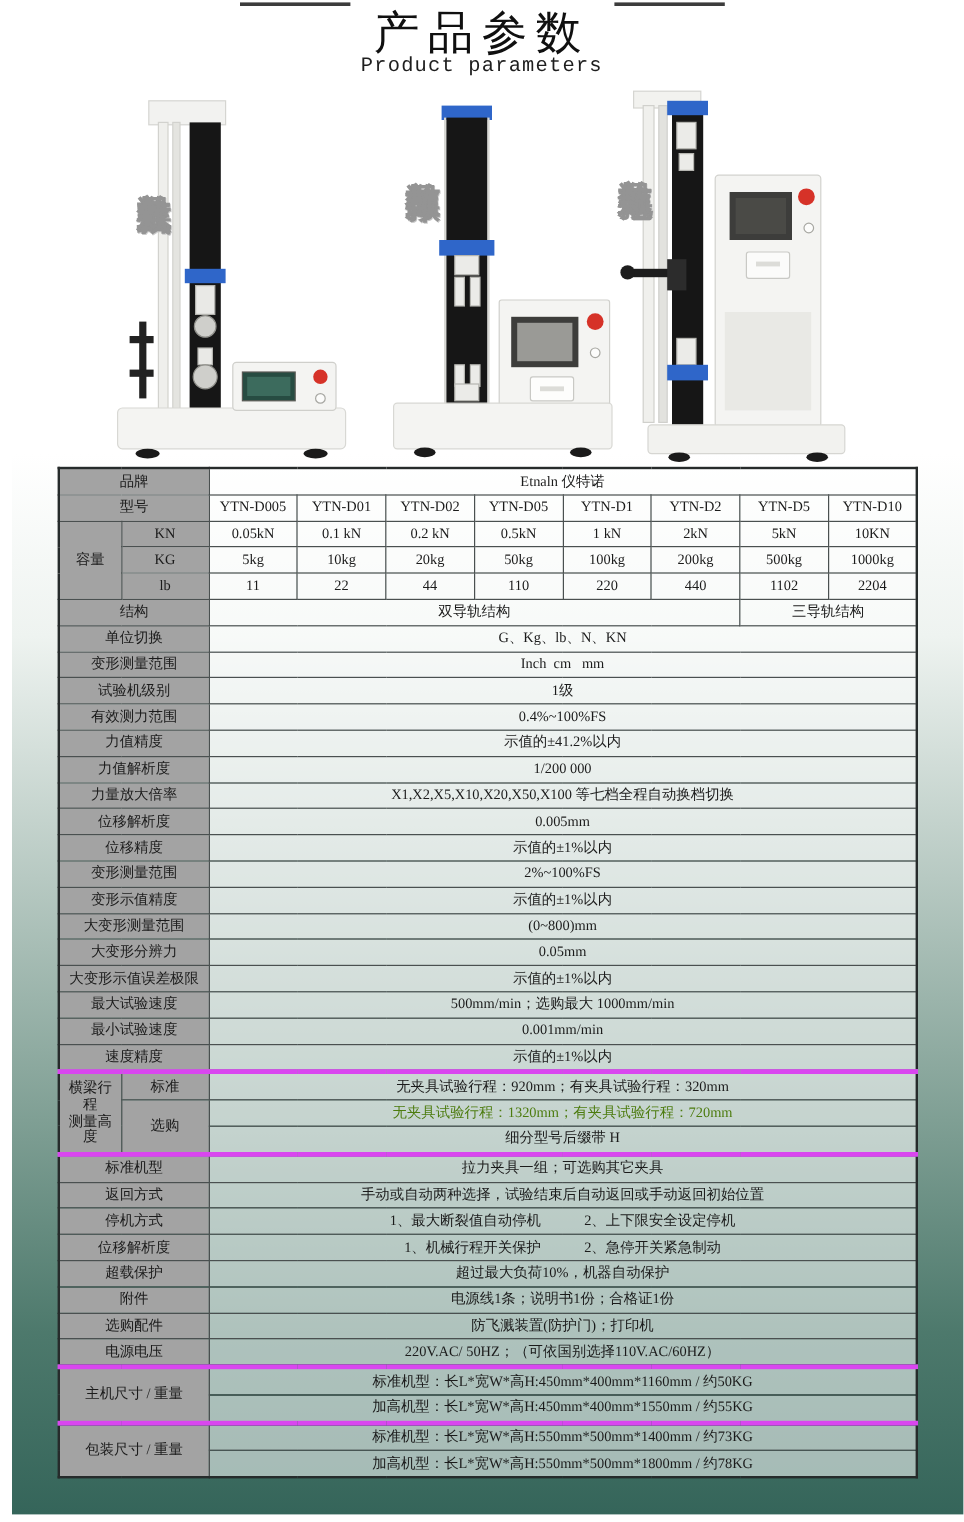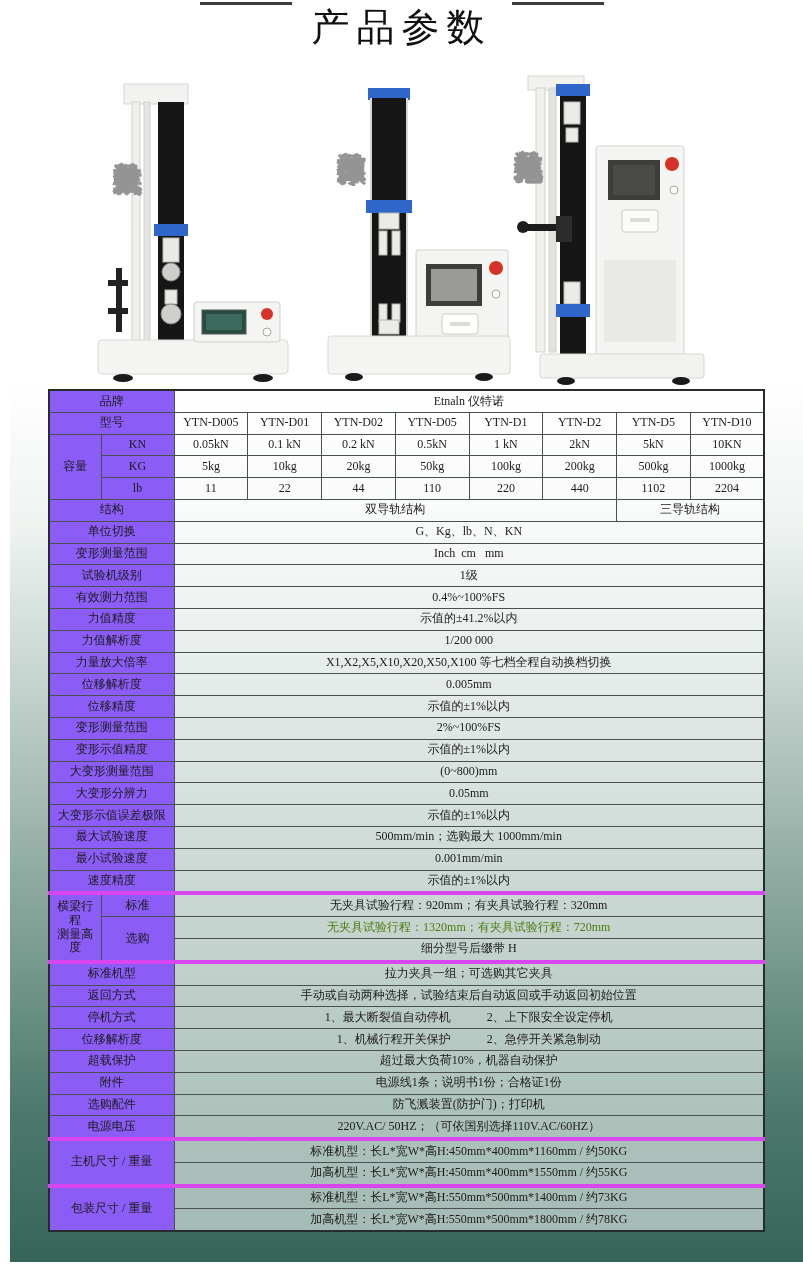--- a/index.html
+++ b/index.html
@@ -55,36 +55,37 @@
     border:2px solid #262b2b;
   }
   table.spec td{
     border:1px solid #4a5050;
     text-align:center;vertical-align:middle;
     font-family:"Liberation Serif","DejaVu Serif",serif;
     font-size:12px;color:#1b1b1b;
     height:20.8px;padding:0 3px;
     white-space:pre-wrap;overflow:hidden;line-height:1.15;
   }
-  table.spec td.l{background:#8b5cf6;}
+  table.spec td.l{background:#a3a3a3;}
   table.spec td.v{background:rgba(255,255,255,0.55);}
   table.spec td.rv{background:rgba(255,255,255,0.55);color:#4d7c0f;}
   table.spec tr.sep td{border-top:4px solid #d946ef;}
 </style>
 </head>
 <body>
 
 <div class="page">
   <div class="bg-gradient"></div>
 
   <div class="title-row">
     <div class="title-line"></div>
     <div class="main-title">产品参数</div>
     <div class="title-line"></div>
   </div>
+  <div class="subtitle">Product parameters</div>
 
   <div class="machine m1">
     <svg width="240" height="310" viewBox="0 0 240 310">
       <rect x="56" y="8" width="64" height="20" fill="#f2f2f0" stroke="#d5d5d1"></rect>
       <rect x="64" y="26" width="8" height="242" fill="#efefec" stroke="#d2d2ce"></rect>
       <rect x="76" y="26" width="6" height="242" fill="#e4e4e0" stroke="#d2d2ce"></rect>
       <rect x="90" y="26" width="26" height="244" fill="#161616"></rect>
       <rect x="86" y="148" width="34" height="12" fill="#2f66c9"></rect>
       <rect x="95" y="162" width="16" height="24" fill="#e9e9e6" stroke="#b5b5b0"></rect>
       <circle cx="103" cy="196" r="9" fill="#cfcfcb" stroke="#8f8f8a"></circle>

